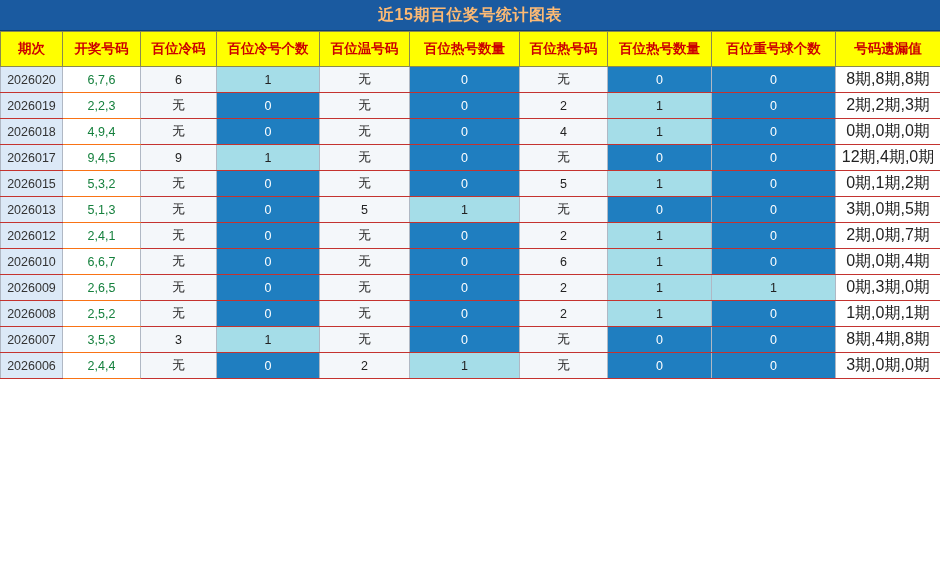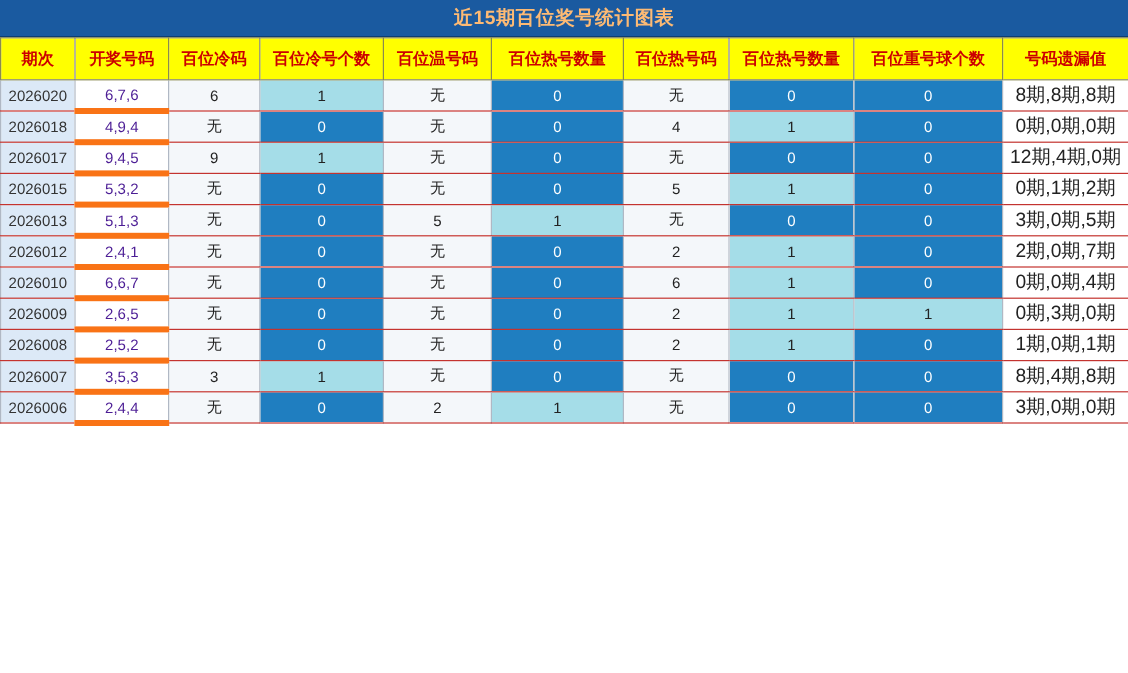--- a/index.html
+++ b/index.html
@@ -59,22 +59,22 @@
   tbody tr {
     height: 26px;
   }
   td.c-period {
     background: #dce9f7;
     color: #333333;
     border-bottom: 1px solid #c4332f;
   }
   td.c-nums {
     background: #ffffff;
-    color: #4c1d95;
-    border-bottom: 5px solid #f97316;
+    color: #15803d;
+    border-bottom: 1px solid #f97316;
   }
   td.c-plain {
     background: #f4f7fa;
     color: #222222;
     border-bottom: 1px solid #c4332f;
   }
   td.c-blue {
     background: #1f7ec0;
     color: #ffffff;
     border-bottom: 1px solid #c4332f;
@@ -145,20 +145,32 @@
         <td class="c-plain">6</td>
         <td class="c-cyan">1</td>
         <td class="c-plain">无</td>
         <td class="c-blue">0</td>
         <td class="c-plain">无</td>
         <td class="c-blue">0</td>
         <td class="c-blue">0</td>
         <td class="c-miss">8期,8期,8期</td>
       </tr>
 
+      <tr>
+        <td class="c-period">2026019</td>
+        <td class="c-nums">2,2,3</td>
+        <td class="c-plain">无</td>
+        <td class="c-blue">0</td>
+        <td class="c-plain">无</td>
+        <td class="c-blue">0</td>
+        <td class="c-plain">2</td>
+        <td class="c-cyan">1</td>
+        <td class="c-blue">0</td>
+        <td class="c-miss">2期,2期,3期</td>
+      </tr>
 
       <tr>
         <td class="c-period">2026018</td>
         <td class="c-nums">4,9,4</td>
         <td class="c-plain">无</td>
         <td class="c-blue">0</td>
         <td class="c-plain">无</td>
         <td class="c-blue">0</td>
         <td class="c-plain">4</td>
         <td class="c-cyan">1</td>

